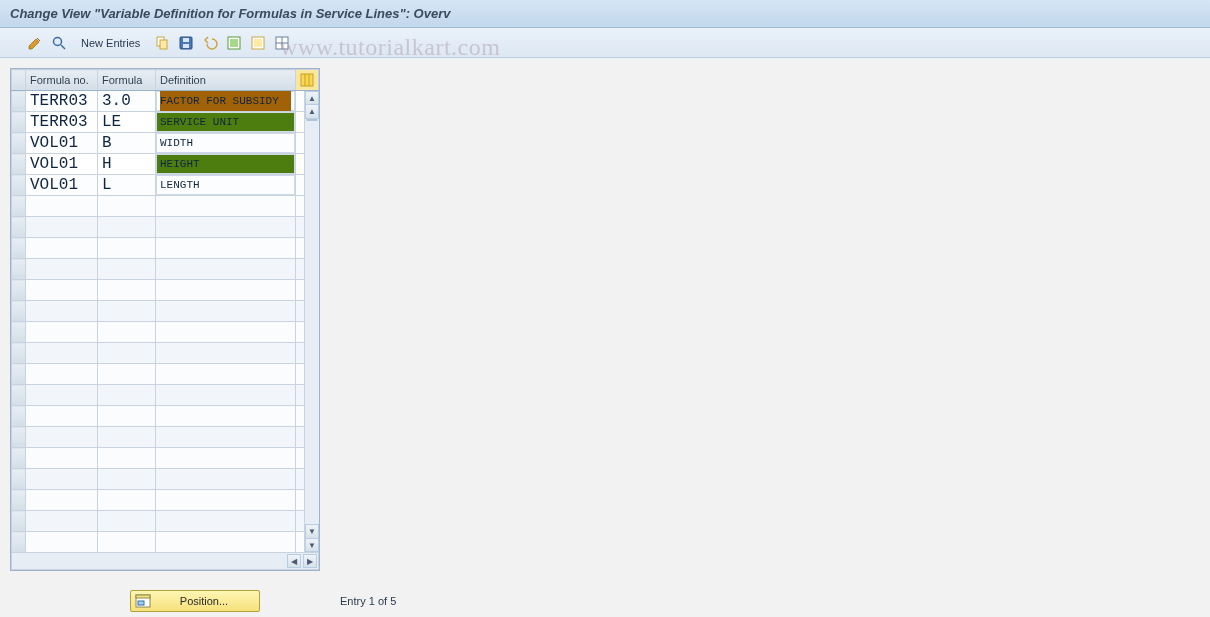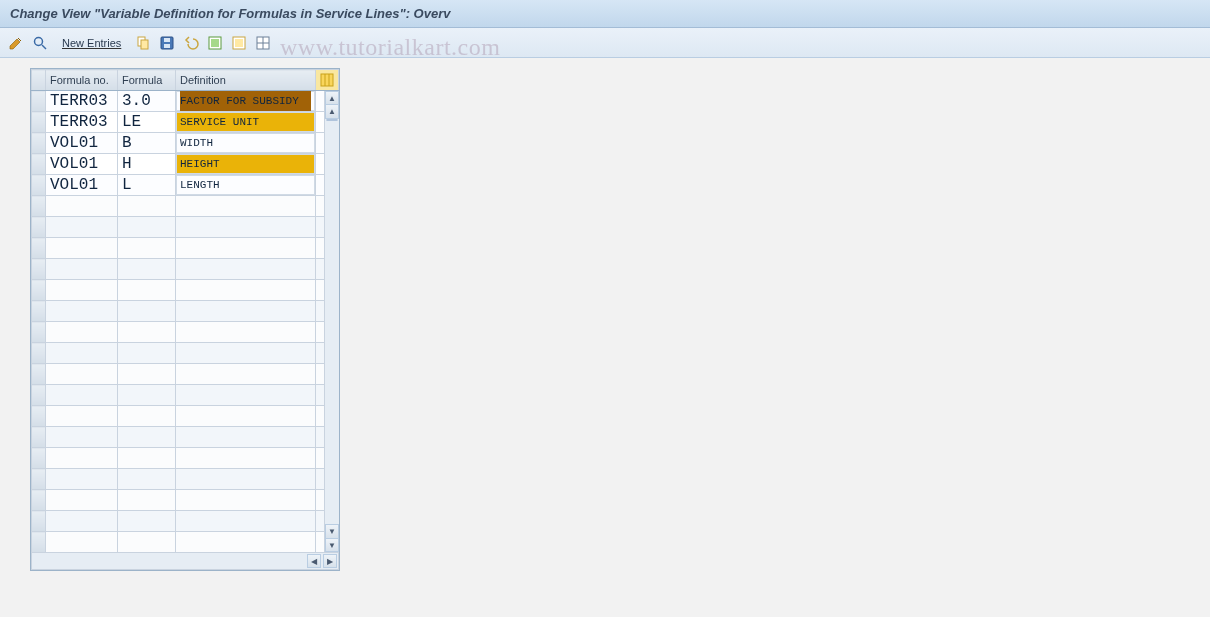--- a/index.html
+++ b/index.html
@@ -33,23 +33,22 @@
     font-size: 13px;
     color: #3a4a5f;
   }
   
   .toolbar {
     height: 30px;
     background: linear-gradient(#eaf1f9, #dde8f3);
     border-bottom: 1px solid #b9cde2;
     display: flex;
     align-items: center;
-    padding-left: 6px;
+    padding-left: 25px;
     gap: 4px;
-    text-decoration: underline;
   }
   .tb-btn {
     width: 20px;
     height: 20px;
     display: flex;
     align-items: center;
     justify-content: center;
     border-radius: 2px;
     cursor: pointer;
   }
@@ -74,21 +73,20 @@
 
   
   .content {
     padding: 10px;
   }
   .table-frame {
     display: inline-block;
     border: 1px solid #9cb3c9;
     background: #fff;
     position: relative;
-    margin-left: 20px;
   }
   .grid {
     border-collapse: collapse;
     table-layout: fixed;
   }
   .grid td, .grid th {
     border: 1px solid #c9d3df;
     height: 21px;
     padding: 0 4px;
     text-align: left;
@@ -106,21 +104,21 @@
   .col-formula { width: 72px; }
   .col-variable{ width: 58px; }
   .col-desc    { width: 140px; }
   .col-icon    { width: 16px; padding:0; }
   .grid tbody td.col-sel { background: linear-gradient(#e7edf3, #d4dee8); }
   .grid tbody tr td { background:#fbfcfd; }
   .grid tbody tr:nth-child(odd) td:not(.col-sel) { background: #f2f6fa; }
   .grid tbody tr.data td:not(.col-sel) { background: #ffffff; }
   .grid tbody tr.data:nth-child(odd) td:not(.col-sel) { background: #fcfdff; }
   .grid tbody tr.data td.editable {
-    background: #eab308;
+    background: #4d7c0f;
     box-shadow: inset 0 0 0 1px #d0dae5;
   }
   .cell-input {
     width: 100%;
     height: 100%;
     border: none;
     padding: 0;
     font-family: "Courier New", monospace;
     font-size: 11px;
     background: transparent;
@@ -469,14 +467,27 @@
         <div class="arrow" style="border-top:none;">▲</div>
         <div class="track">
             <div class="thumb"></div>
           </div>
         <div class="arrow" style="border-bottom:none;">▼</div>
         <div class="arrow">▼</div>
       </div>
     </div>
   </div>
 
+  <div class="footer">
+    <button class="pos-btn">
+      <span class="pb-icon">
+        <svg width="16" height="16" viewBox="0 0 16 16">
+            <rect x="1" y="2" width="14" height="12" fill="#fff" stroke="#8a8a55"></rect>
+            <rect x="1" y="2" width="14" height="3" fill="#f6e17a" stroke="#8a8a55"></rect>
+            <rect x="3" y="8" width="6" height="4" fill="#9bd3f0" stroke="#3a6aa6"></rect>
+          </svg>
+      </span>
+      <span style="flex:1;text-align:center;">Position...</span>
+    </button>
+    <span class="entry-text">Entry 1 of 5</span>
+  </div>
 
 </div>
 
 </body></html>

